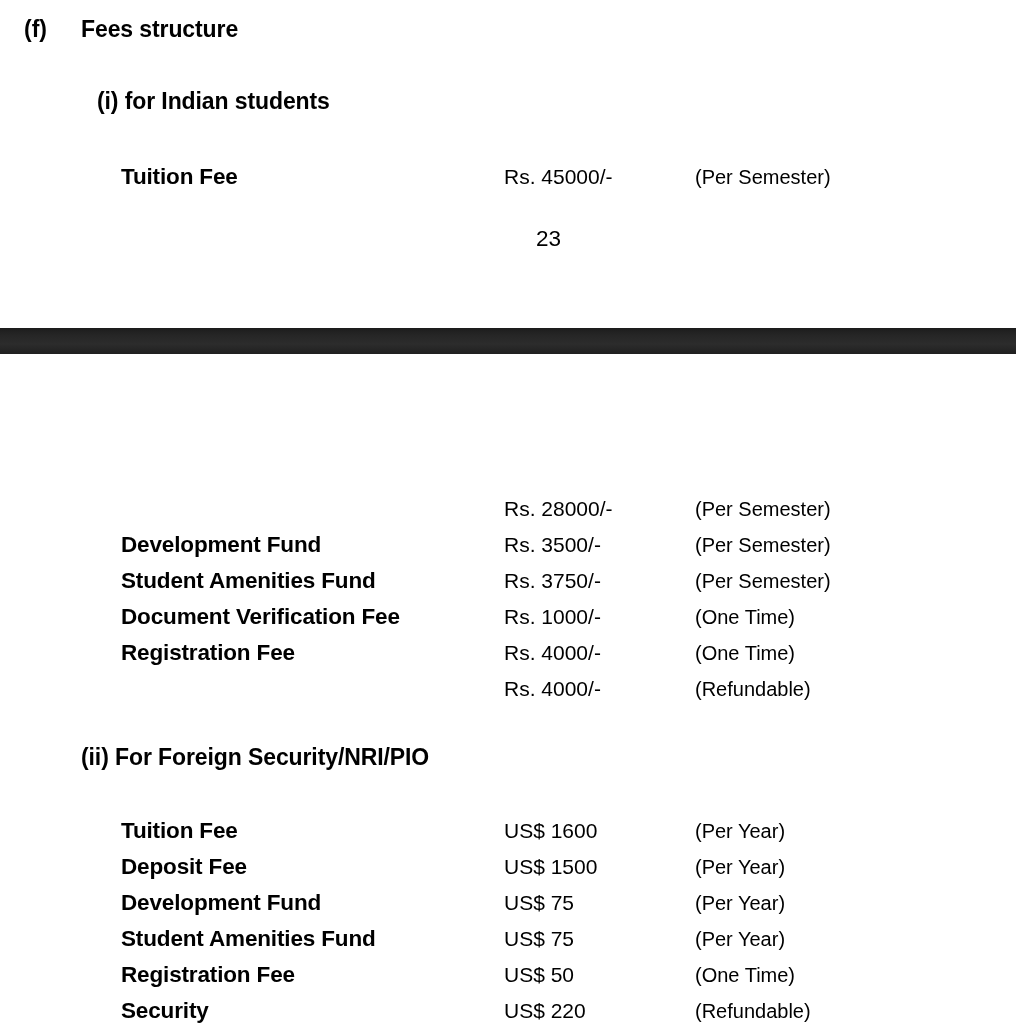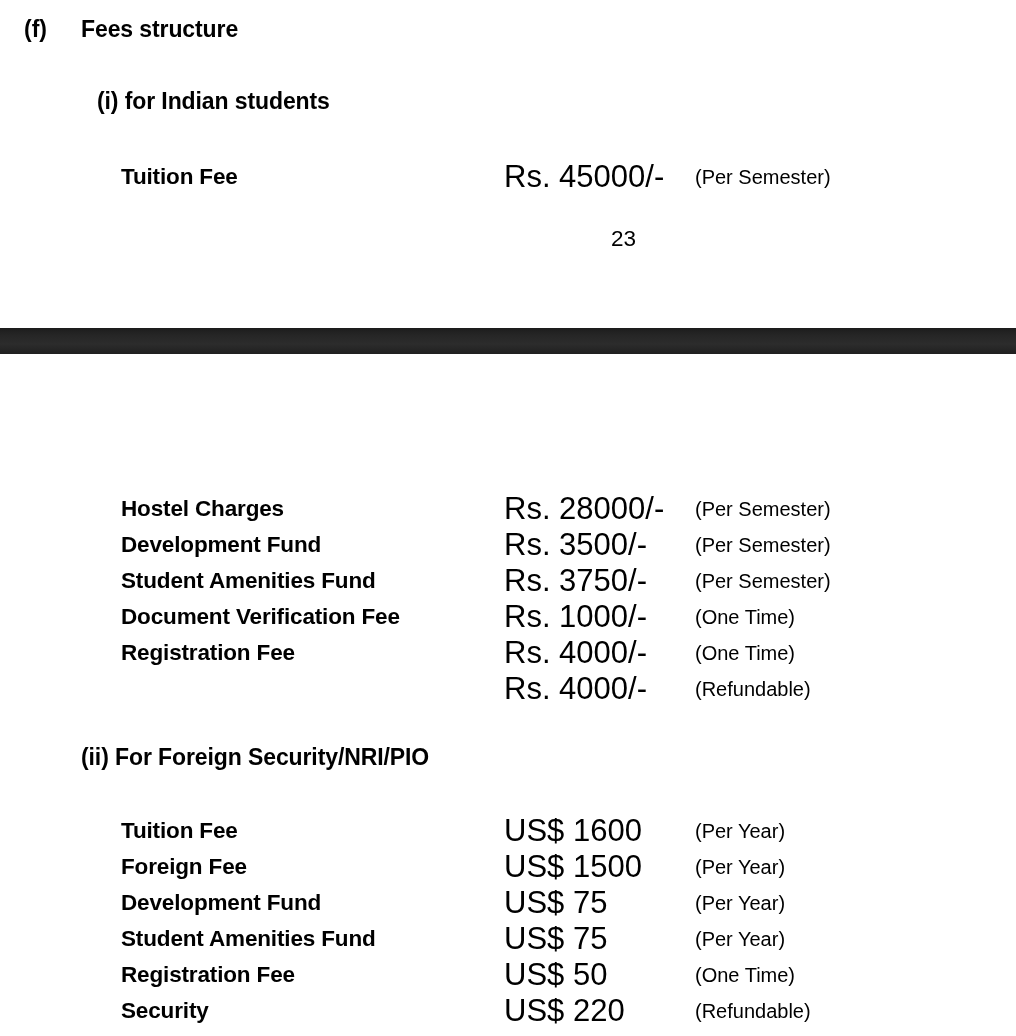--- a/index.html
+++ b/index.html
@@ -63,36 +63,36 @@
     left: 81px;
     font-weight: bold;
     font-size: 22.5px;
     letter-spacing: -0.15px;
   }
 
   .fee-amount {
     position: absolute;
     left: 464px;
     font-weight: normal;
-    font-size: 31px;
+    font-size: 21px;
   }
 
   .fee-note {
     position: absolute;
     left: 655px;
     font-weight: normal;
     font-size: 20px;
   }
 
   
   .page-number {
     position: absolute;
     font-size: 22.5px;
     font-weight: normal;
-    text-align: right;
+    text-align: left;
   }
 
   
   .page-separator {
     position: absolute;
     left: 0;
     width: 1016px;
     background: linear-gradient(to bottom,
                 #1c1c1c 0%,
                 #262626 28%,
@@ -119,21 +119,20 @@
         <span class="fee-note">(Per Semester)</span>
       </div>
     </div>
 
   <div class="page-number" style="left:536px; top:226px; width:100px;">23</div>
 
   <div class="page-separator" style="top:328px; height:26px;"></div>
 
   <div class="fee-table" id="indian-table-page2" style="top:491px;">
       <div class="fee-row">
-        <span class="fee-label">Hostel Charges</span>
         <span class="fee-amount">Rs. 28000/-</span>
         <span class="fee-note">(Per Semester)</span>
       </div>
       <div class="fee-row">
         <span class="fee-label">Development Fund</span>
         <span class="fee-amount">Rs. 3500/-</span>
         <span class="fee-note">(Per Semester)</span>
       </div>
       <div class="fee-row">
         <span class="fee-label">Student Amenities Fund</span>
@@ -158,21 +157,21 @@
 
   <div class="doc-line heading" style="left:81px; top:746px;">(ii) For Foreign Security/NRI/PIO</div>
 
   <div class="fee-table" id="foreign-table" style="top:813px;">
       <div class="fee-row">
         <span class="fee-label">Tuition Fee</span>
         <span class="fee-amount">US$ 1600</span>
         <span class="fee-note">(Per Year)</span>
       </div>
       <div class="fee-row">
-        <span class="fee-label">Foreign Fee</span>
+        <span class="fee-label">Deposit Fee</span>
         <span class="fee-amount">US$ 1500</span>
         <span class="fee-note">(Per Year)</span>
       </div>
       <div class="fee-row">
         <span class="fee-label">Development Fund</span>
         <span class="fee-amount">US$ 75</span>
         <span class="fee-note">(Per Year)</span>
       </div>
       <div class="fee-row">
         <span class="fee-label">Student Amenities Fund</span>

